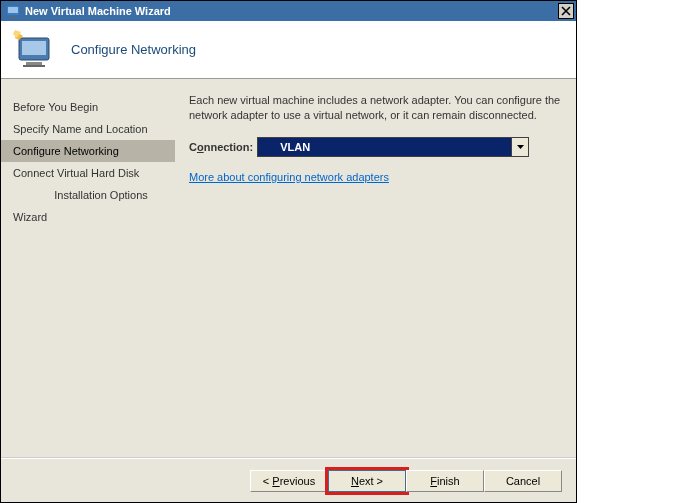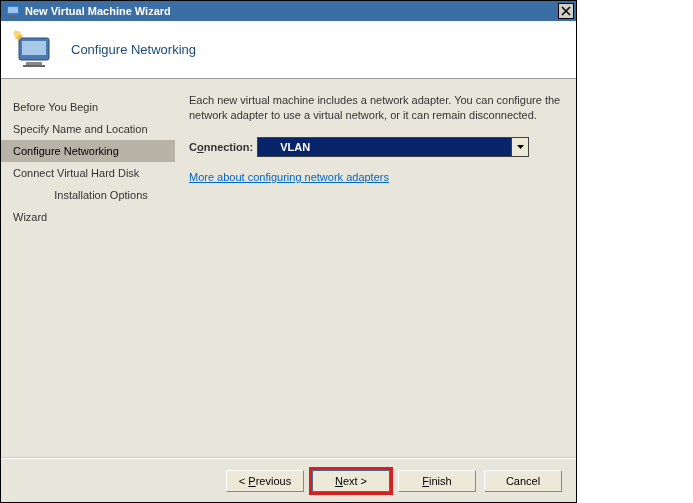--- a/index.html
+++ b/index.html
@@ -23,21 +23,21 @@
 
     .content { flex: 1; padding: 14px 14px 0 14px; background: #e8e6db; color: #333; display: flex; flex-direction: column; }
     .desc { line-height: 15px; margin-bottom: 14px; }
     .conn-row { display: flex; align-items: center; gap: 4px; margin-bottom: 14px; font-weight: bold; }
     .combo { width: 272px; height: 20px; display: flex; border: 1px solid #404040; }
     .combo-field { flex: 1; background: #0a246a; color: #fff; padding-left: 22px; line-height: 18px; }
     .combo-btn { width: 17px; background: #ece9d8; border-left: 1px solid #404040; display: flex; align-items: center; justify-content: center; }
     .combo-btn svg { width: 7px; height: 4px; }
     .link { color: #0066cc; text-decoration: underline; cursor: pointer; width: fit-content; }
 
-    .footer { height: 44px; background: #e8e6db; display: flex; align-items: center; justify-content: flex-end; padding-right: 14px; gap: 8px; border-top: 1px solid #fff; }
+    .footer { height: 44px; background: #e8e6db; display: flex; align-items: center; justify-content: flex-end; padding-right: 14px; gap: 0; border-top: 1px solid #fff; }
     .btn { width: 78px; height: 22px; background: #ece9d8; border: 1px solid #888; border-top-color: #fff; border-left-color: #fff; cursor: pointer; font-size: 11px; }
     .btn-highlight { outline: 3px solid #d6201f; outline-offset: 0; border: 1px solid #4a6b8a; }
     .underline-char { text-decoration: underline; }
   </style>
 </head>
 <body>
 
 <div class="window">
 
   <div class="titlebar">

